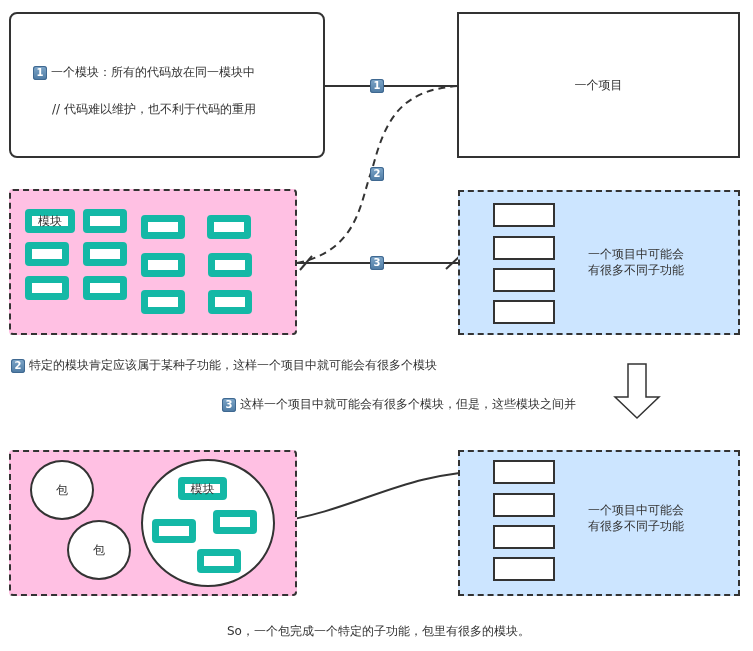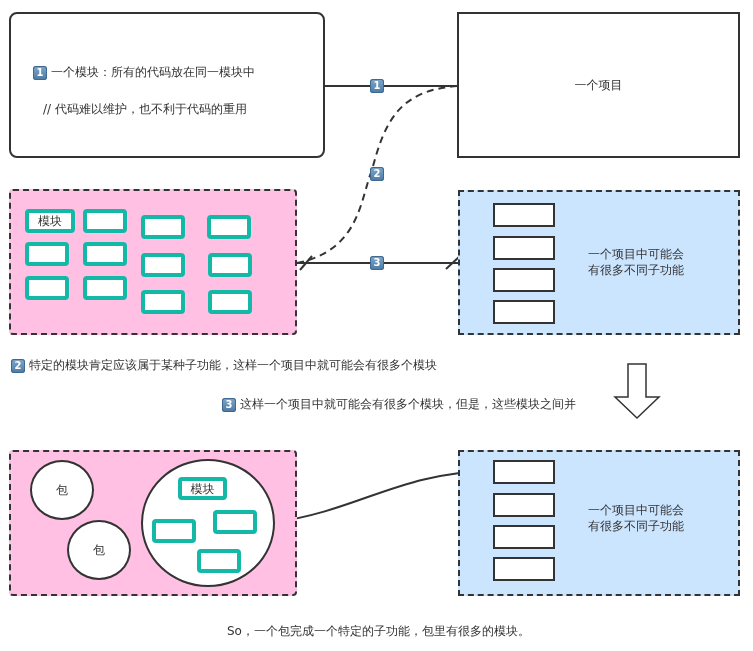--- a/index.html
+++ b/index.html
@@ -5,21 +5,21 @@
     html, body { margin: 0; padding: 0; background: #ffffff; }
     body { width: 753px; height: 651px; position: relative; overflow: hidden;
       font-family: "DejaVu Sans", "Liberation Sans", sans-serif; color: #333333; }
     .abs { position: absolute; }
     .txt { font-size: 12px; color: #333; white-space: nowrap; line-height: 16px; }
     .badge { display: inline-block; width: 14px; height: 14px; border-radius: 3px;
       background: linear-gradient(#7fa7c9, #4d7aa3); color: #fff; font-size: 10px; font-weight: bold;
       text-align: center; line-height: 14px; vertical-align: middle; margin-right: 4px;
       box-shadow: inset 0 0 0 1px #3f6890; }
     .box-solid { border: 2px solid #333; background: #fff; box-sizing: border-box; }
-    .mod { border: 4px solid #14b8a6; background: #fff; border-radius: 4px; box-sizing: border-box; position: absolute; }
+    .mod { border: 7px solid #14b8a6; background: #fff; border-radius: 4px; box-sizing: border-box; position: absolute; }
     .fn { border: 2px solid #333; background: #fff; box-sizing: border-box; position: absolute; width: 62px; height: 24px; }
     .center-text { display: flex; align-items: center; justify-content: center; text-align: center; }
   </style>
 </head>
 <body>
 
 <svg class="abs" style="left:0;top:0" width="753" height="651">
   <defs>
     <marker id="arrowhead" markerWidth="10" markerHeight="8" refX="9" refY="4" orient="auto">
       <path d="M0,0 L10,4 L0,8 Z" fill="#333"></path>
@@ -41,21 +41,21 @@
 </svg>
 
 <svg class="abs" style="left:0;top:0" width="753" height="651">
   <path d="M276,522 L292,516 L291,528 Z" fill="#333"></path>
 </svg>
 
 <div class="abs box-solid" style="left:9px;top:12px;width:316px;height:146px;border-radius:8px;">
   <div class="abs txt" style="left:22px;top:50px;">
     <span class="badge">1</span><span>一个模块：所有的代码放在同一模块中</span>
   </div>
-  <div class="abs txt" style="left:32px;top:87px;">// 代码难以维护，也不利于代码的重用</div>
+  <div class="abs txt" style="left:41px;top:87px;">// 代码难以维护，也不利于代码的重用</div>
 </div>
 
 <div class="abs box-solid center-text" style="left:457px;top:12px;width:283px;height:146px;">
   <span class="txt">一个项目</span>
 </div>
 
 <span class="abs badge" style="left:370px;top:79px;">1</span>
 <span class="abs badge" style="left:370px;top:167px;">2</span>
 <span class="abs badge" style="left:370px;top:256px;">3</span>
 

